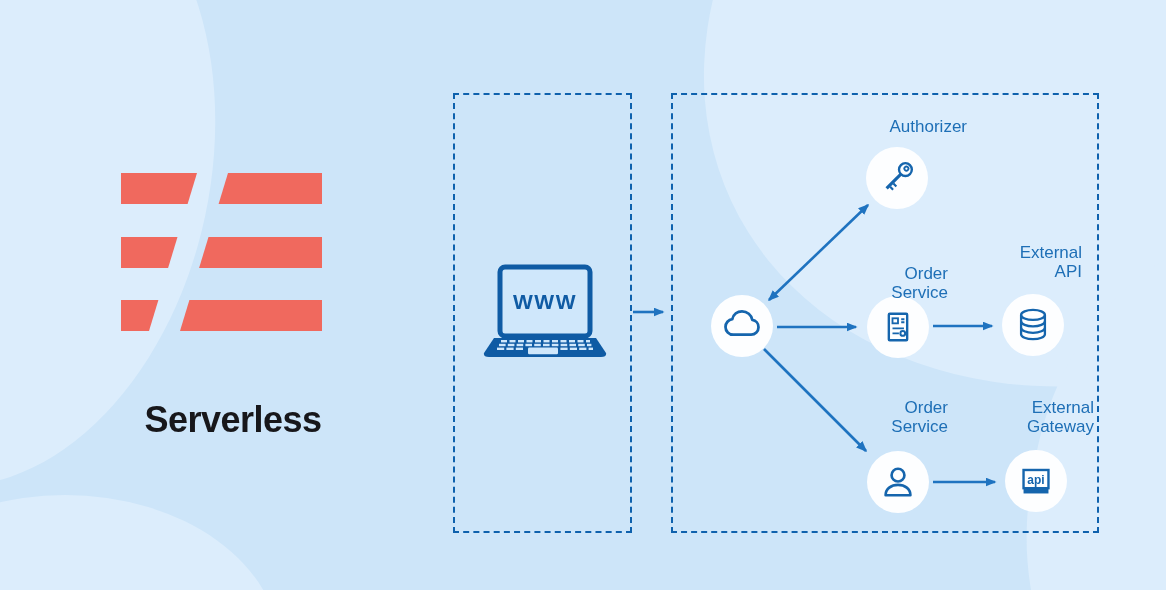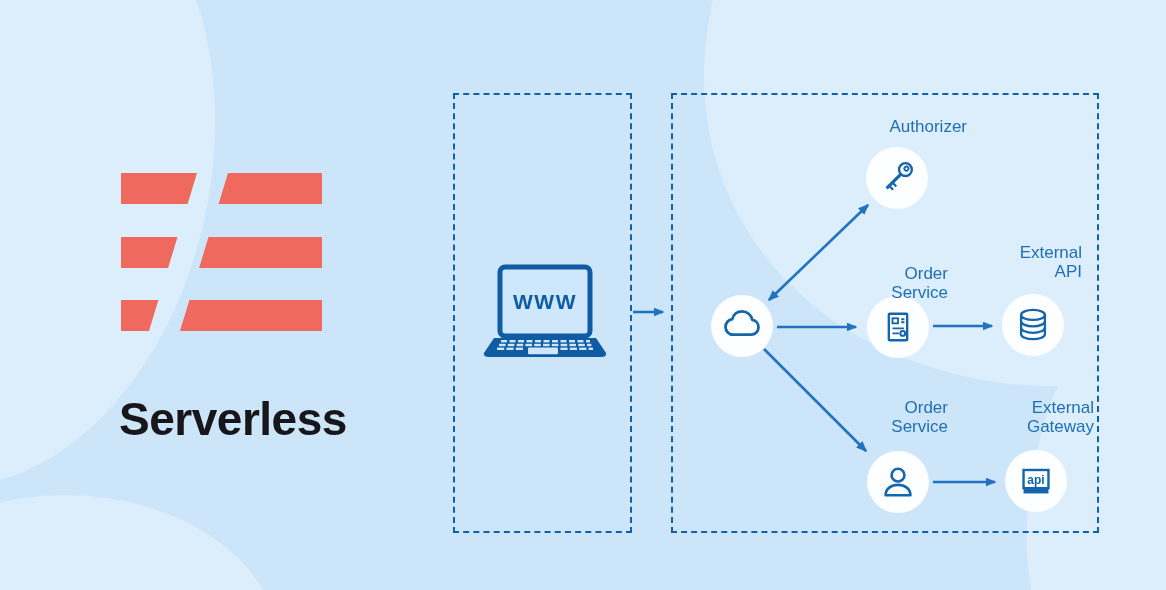--- a/index.html
+++ b/index.html
@@ -10,21 +10,21 @@
   }
   .blob{ position:absolute; background:#dcedfc; border-radius:50%; }
   #blob-tr{ left:690px; top:-340px; width:880px; height:710px; transform:rotate(-25deg); }
   #blob-right{ left:1030px; top:230px; width:460px; height:560px; transform:rotate(10deg); border-radius:48%; }
   #blob-left{ left:-230px; top:-150px; width:440px; height:640px; transform:rotate(12deg); }
   #blob-bl{ left:-150px; top:495px; width:430px; height:310px; }
 
   #logo{ position:absolute; left:121px; top:173px; }
   #page-title{
     position:absolute; left:38px; top:390px; width:390px;
-    font-size:46px; font-weight:bold; line-height:59px; letter-spacing:-0.5px;
+    font-size:36px; font-weight:bold; line-height:59px; letter-spacing:-0.5px;
     color:#17171b; text-align:center;
   }
 
   .dashed-box{ position:absolute; border:2px dashed #0e61ad; }
   #client-box{ left:453px; top:93px; width:175px; height:436px; }
   #services-box{ left:671px; top:93px; width:424px; height:436px; }
 
   #laptop{ position:absolute; left:481px; top:262px; }
 
   .node{

